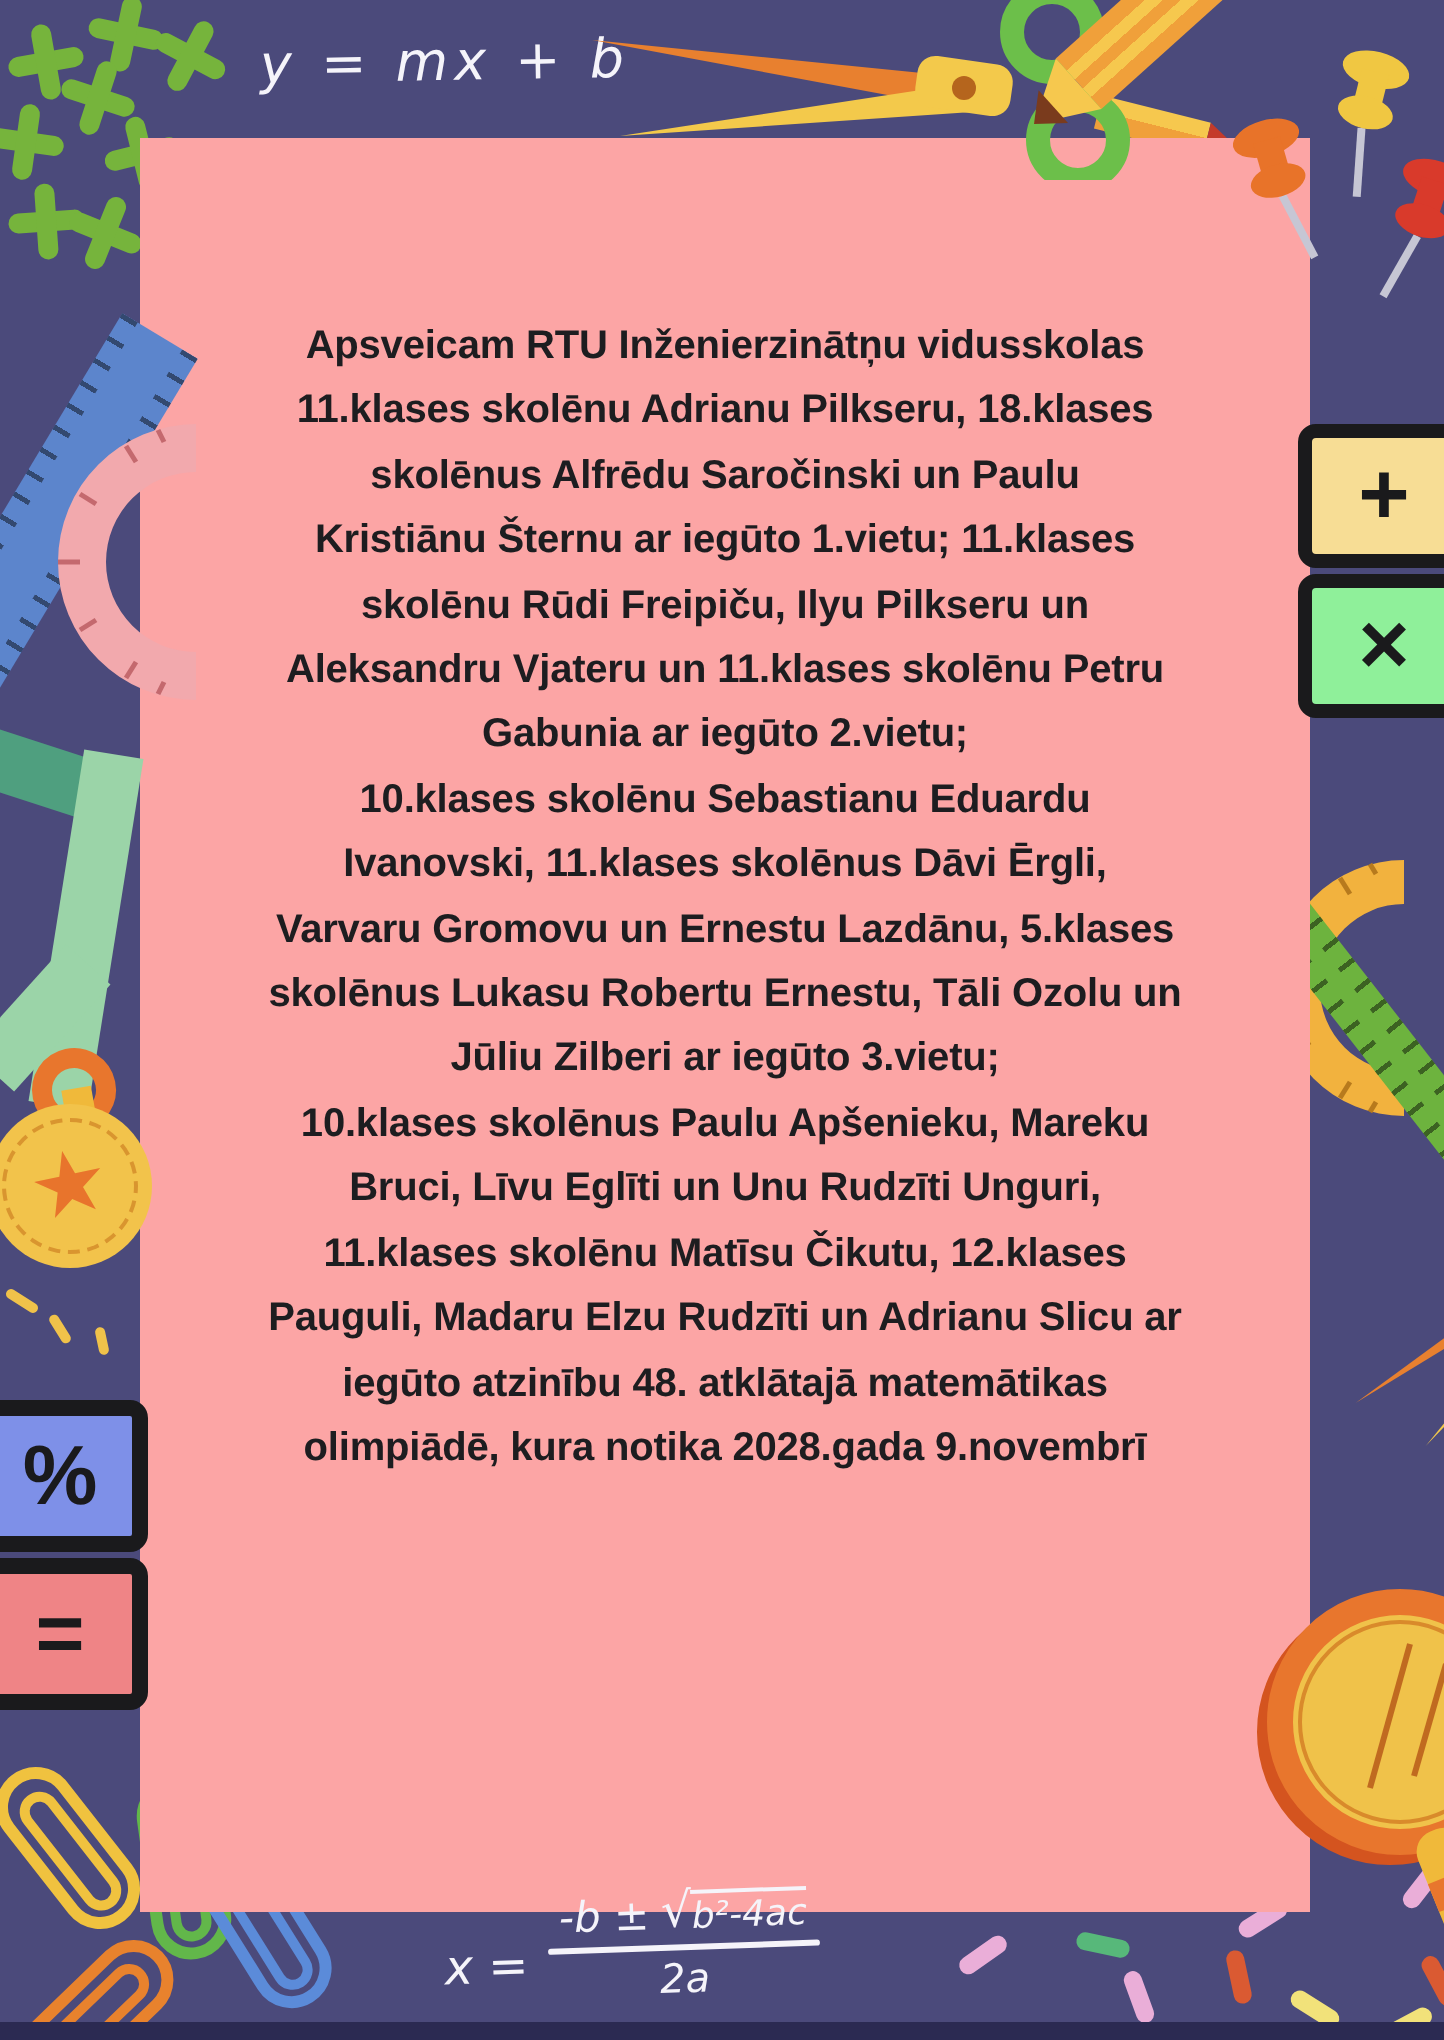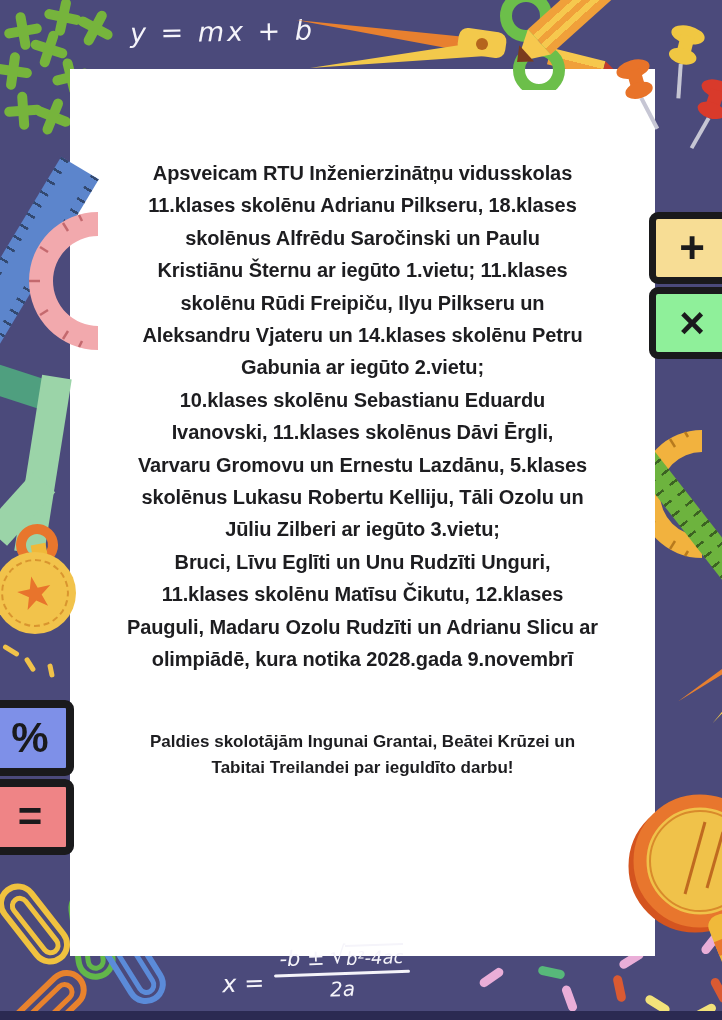--- a/index.html
+++ b/index.html
@@ -1,19 +1,19 @@
 <!DOCTYPE html>
 <html><head>
 <meta charset="utf-8">
 <style>
   html,body{margin:0;padding:0;background:#3a3960;}
   .stage{position:relative;width:722px;height:1020px;overflow:hidden;background:#4b4a7b;font-family:"Liberation Sans",sans-serif;}
   .deco{position:absolute;z-index:1;}
   .over{z-index:3;}
-  .panel{position:absolute;left:70px;top:69px;width:585px;height:887px;background:#ffffff;z-index:2;}
+  .panel{position:absolute;left:70px;top:69px;width:585px;height:887px;background:#fca5a5;z-index:2;}
   .main-text{margin-top:88px;text-align:center;}
   .main-line{white-space:nowrap;font-size:20px;line-height:32.4px;font-weight:bold;color:#1d1d20;letter-spacing:-0.1px;}
   .thanks-text{margin-top:53px;text-align:center;}
   .thanks-line{white-space:nowrap;font-size:17px;line-height:26px;font-weight:bold;color:#1d1d20;}
   
   .hand{font-family:"DejaVu Sans",sans-serif;font-style:italic;color:#f5f4fa;}
   .lin-formula{left:130px;top:16px;font-size:27px;letter-spacing:3px;transform:rotate(-1deg);z-index:3;}
   .quad{left:222px;top:946px;display:flex;align-items:center;gap:10px;transform:rotate(-2deg);z-index:3;}
   .quad .lhs{font-size:24px;margin-top:14px;}
   .frac{display:flex;flex-direction:column;align-items:center;}
@@ -227,35 +227,33 @@
   <div class="deco spr" style="left:706px;top:986px;background:#da5a32;transform:rotate(62deg);"></div>
   <div class="deco spr" style="left:690px;top:1008px;background:#f2e27a;transform:rotate(-28deg);"></div>
 
   <div class="panel">
     <div class="main-text">
         <div class="main-line">Apsveicam RTU Inženierzinātņu vidusskolas</div>
         <div class="main-line">11.klases skolēnu Adrianu Pilkseru, 18.klases</div>
         <div class="main-line">skolēnus Alfrēdu Saročinski un Paulu</div>
         <div class="main-line">Kristiānu Šternu ar iegūto 1.vietu; 11.klases</div>
         <div class="main-line">skolēnu Rūdi Freipiču, Ilyu Pilkseru un</div>
-        <div class="main-line">Aleksandru Vjateru un 14.klases skolēnu Petru</div>
+        <div class="main-line">Aleksandru Vjateru un 11.klases skolēnu Petru</div>
         <div class="main-line">Gabunia ar iegūto 2.vietu;</div>
         <div class="main-line">10.klases skolēnu Sebastianu Eduardu</div>
         <div class="main-line">Ivanovski, 11.klases skolēnus Dāvi Ērgli,</div>
         <div class="main-line">Varvaru Gromovu un Ernestu Lazdānu, 5.klases</div>
-        <div class="main-line">skolēnus Lukasu Robertu Kelliju, Tāli Ozolu un</div>
+        <div class="main-line">skolēnus Lukasu Robertu Ernestu, Tāli Ozolu un</div>
         <div class="main-line">Jūliu Zilberi ar iegūto 3.vietu;</div>
+        <div class="main-line">10.klases skolēnus Paulu Apšenieku, Mareku</div>
         <div class="main-line">Bruci, Līvu Eglīti un Unu Rudzīti Unguri,</div>
         <div class="main-line">11.klases skolēnu Matīsu Čikutu, 12.klases</div>
-        <div class="main-line">Pauguli, Madaru Ozolu Rudzīti un Adrianu Slicu ar</div>
+        <div class="main-line">Pauguli, Madaru Elzu Rudzīti un Adrianu Slicu ar</div>
+        <div class="main-line">iegūto atzinību 48. atklātajā matemātikas</div>
         <div class="main-line">olimpiādē, kura notika 2028.gada 9.novembrī</div>
-      </div>
-    <div class="thanks-text">
-        <div class="thanks-line">Paldies skolotājām Ingunai Grantai, Beātei Krūzei un</div>
-        <div class="thanks-line">Tabitai Treilandei par ieguldīto darbu!</div>
       </div>
   </div>
 
   <div class="deco hand quad">
     <span class="lhs">x =</span>
     <span class="frac">
       <span class="num">
         <span>-b ±</span>
         <span class="sqrt">
           <span class="rad-sign">√</span>

